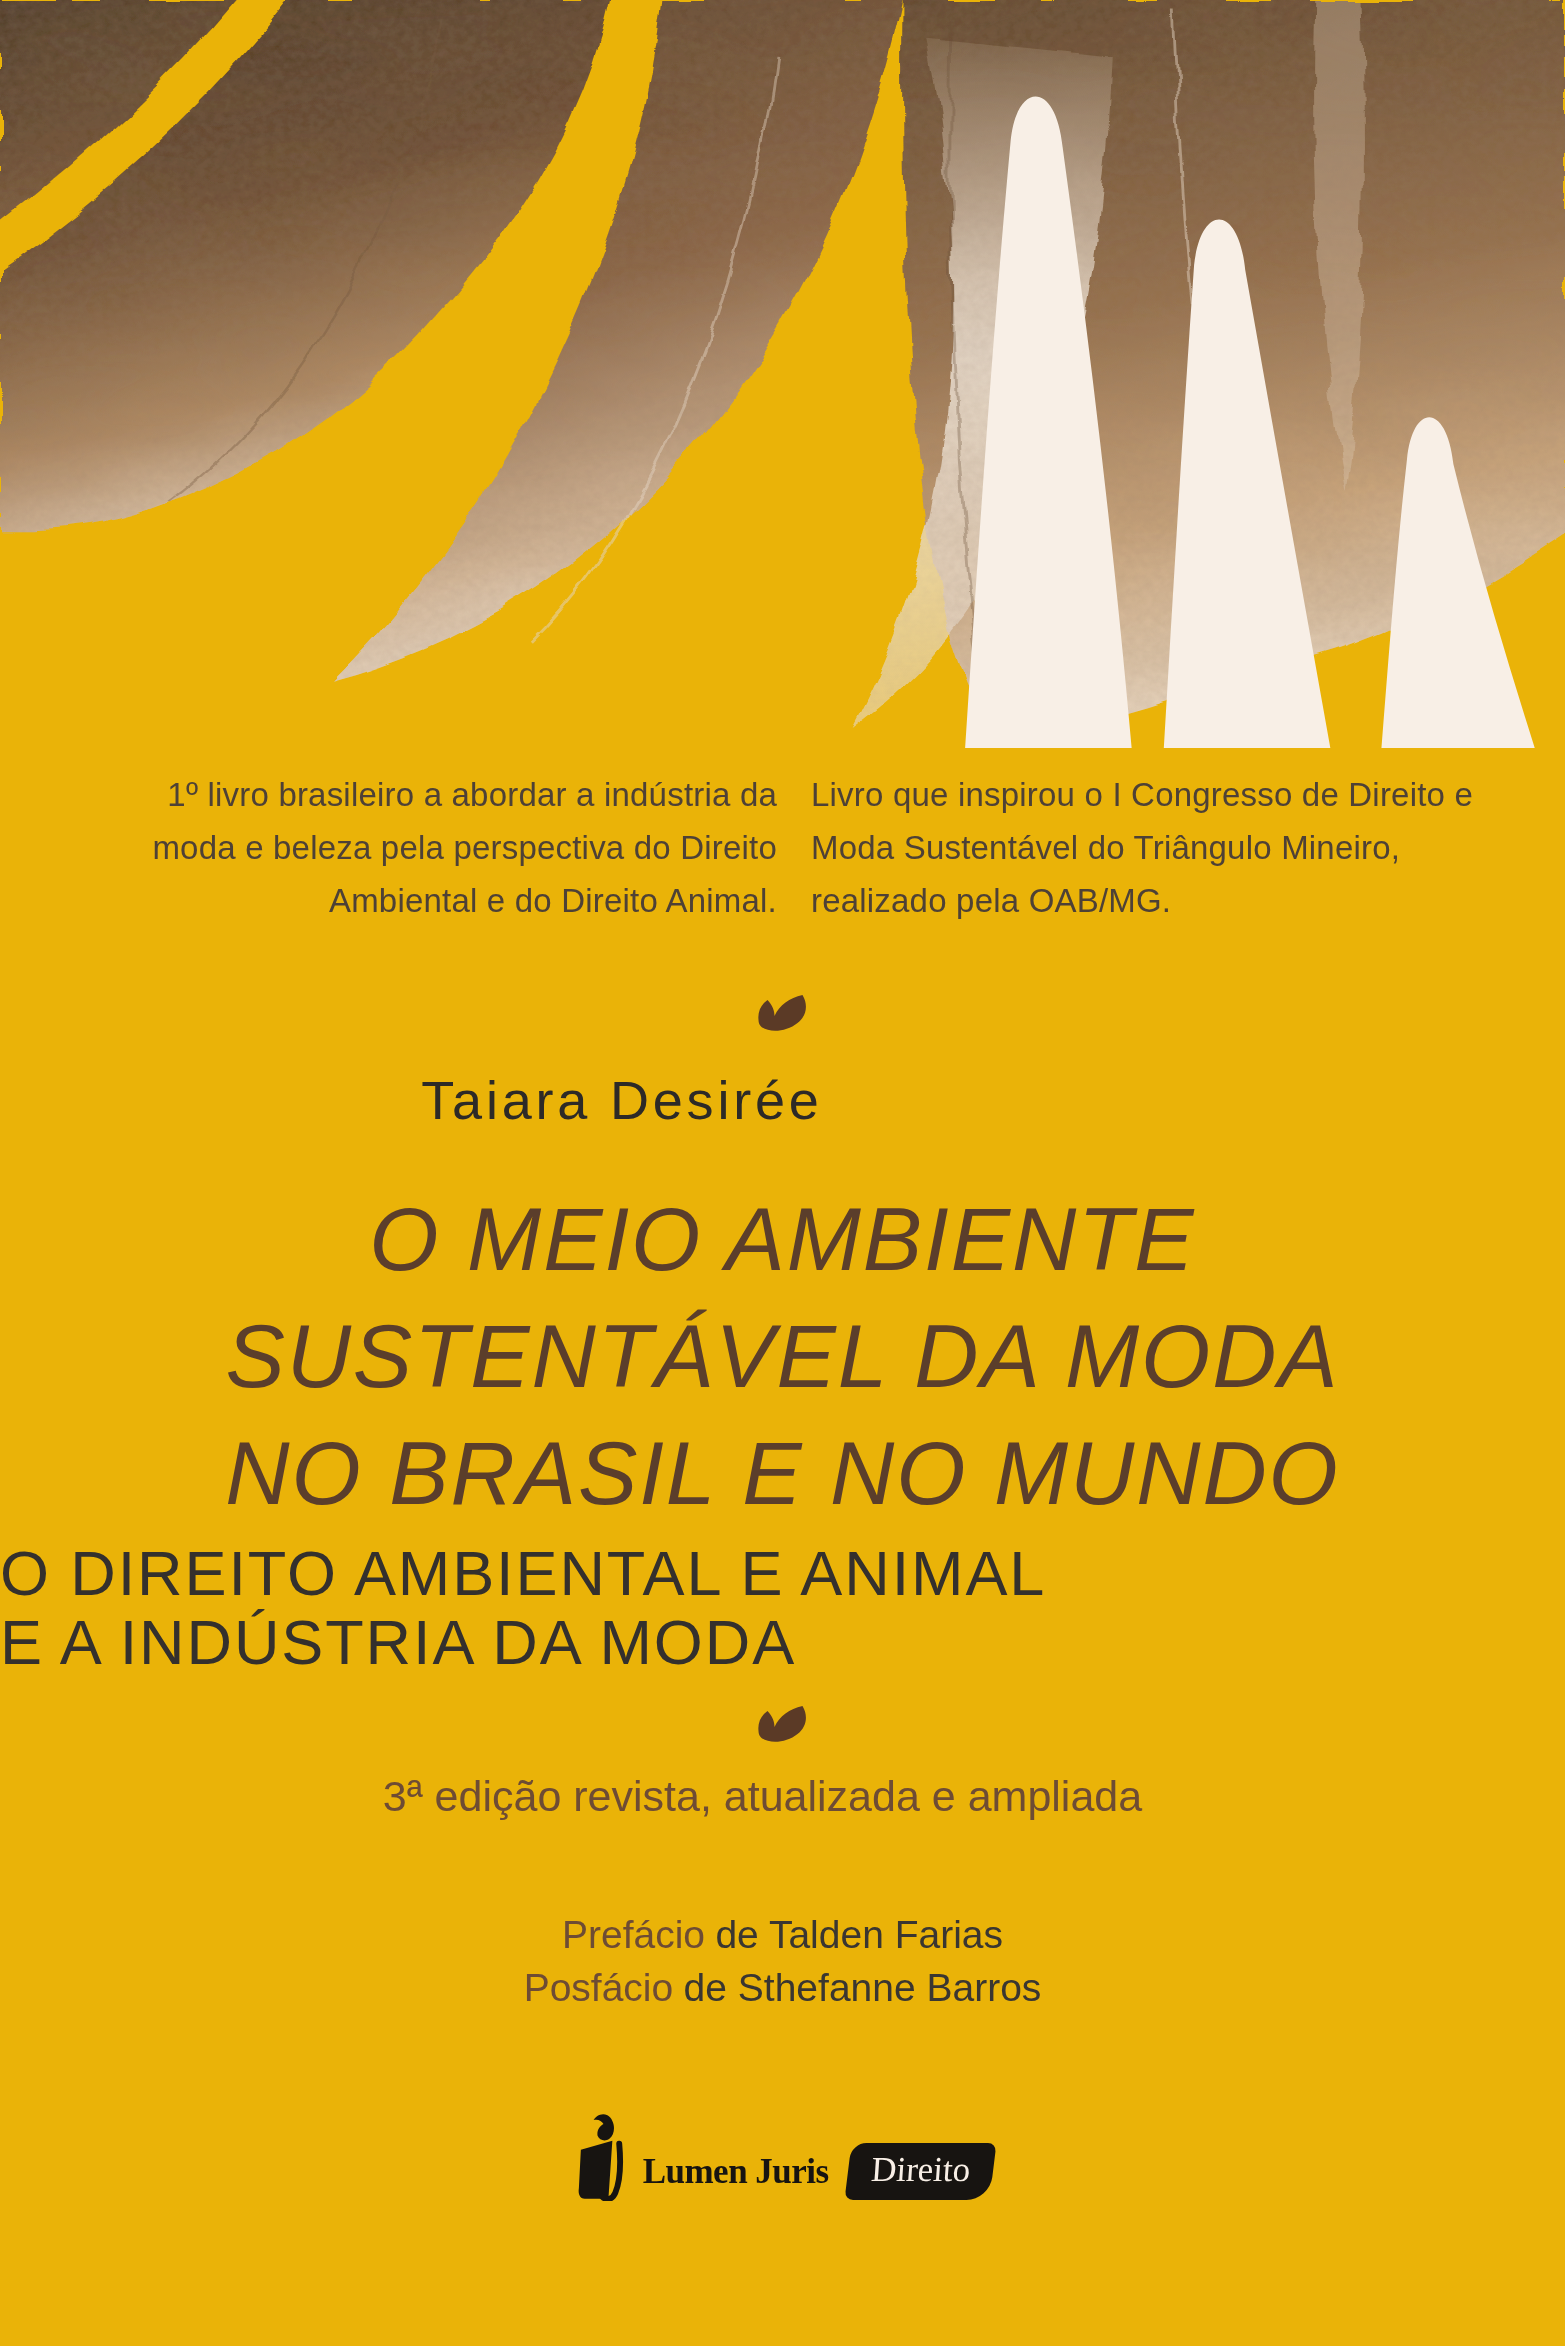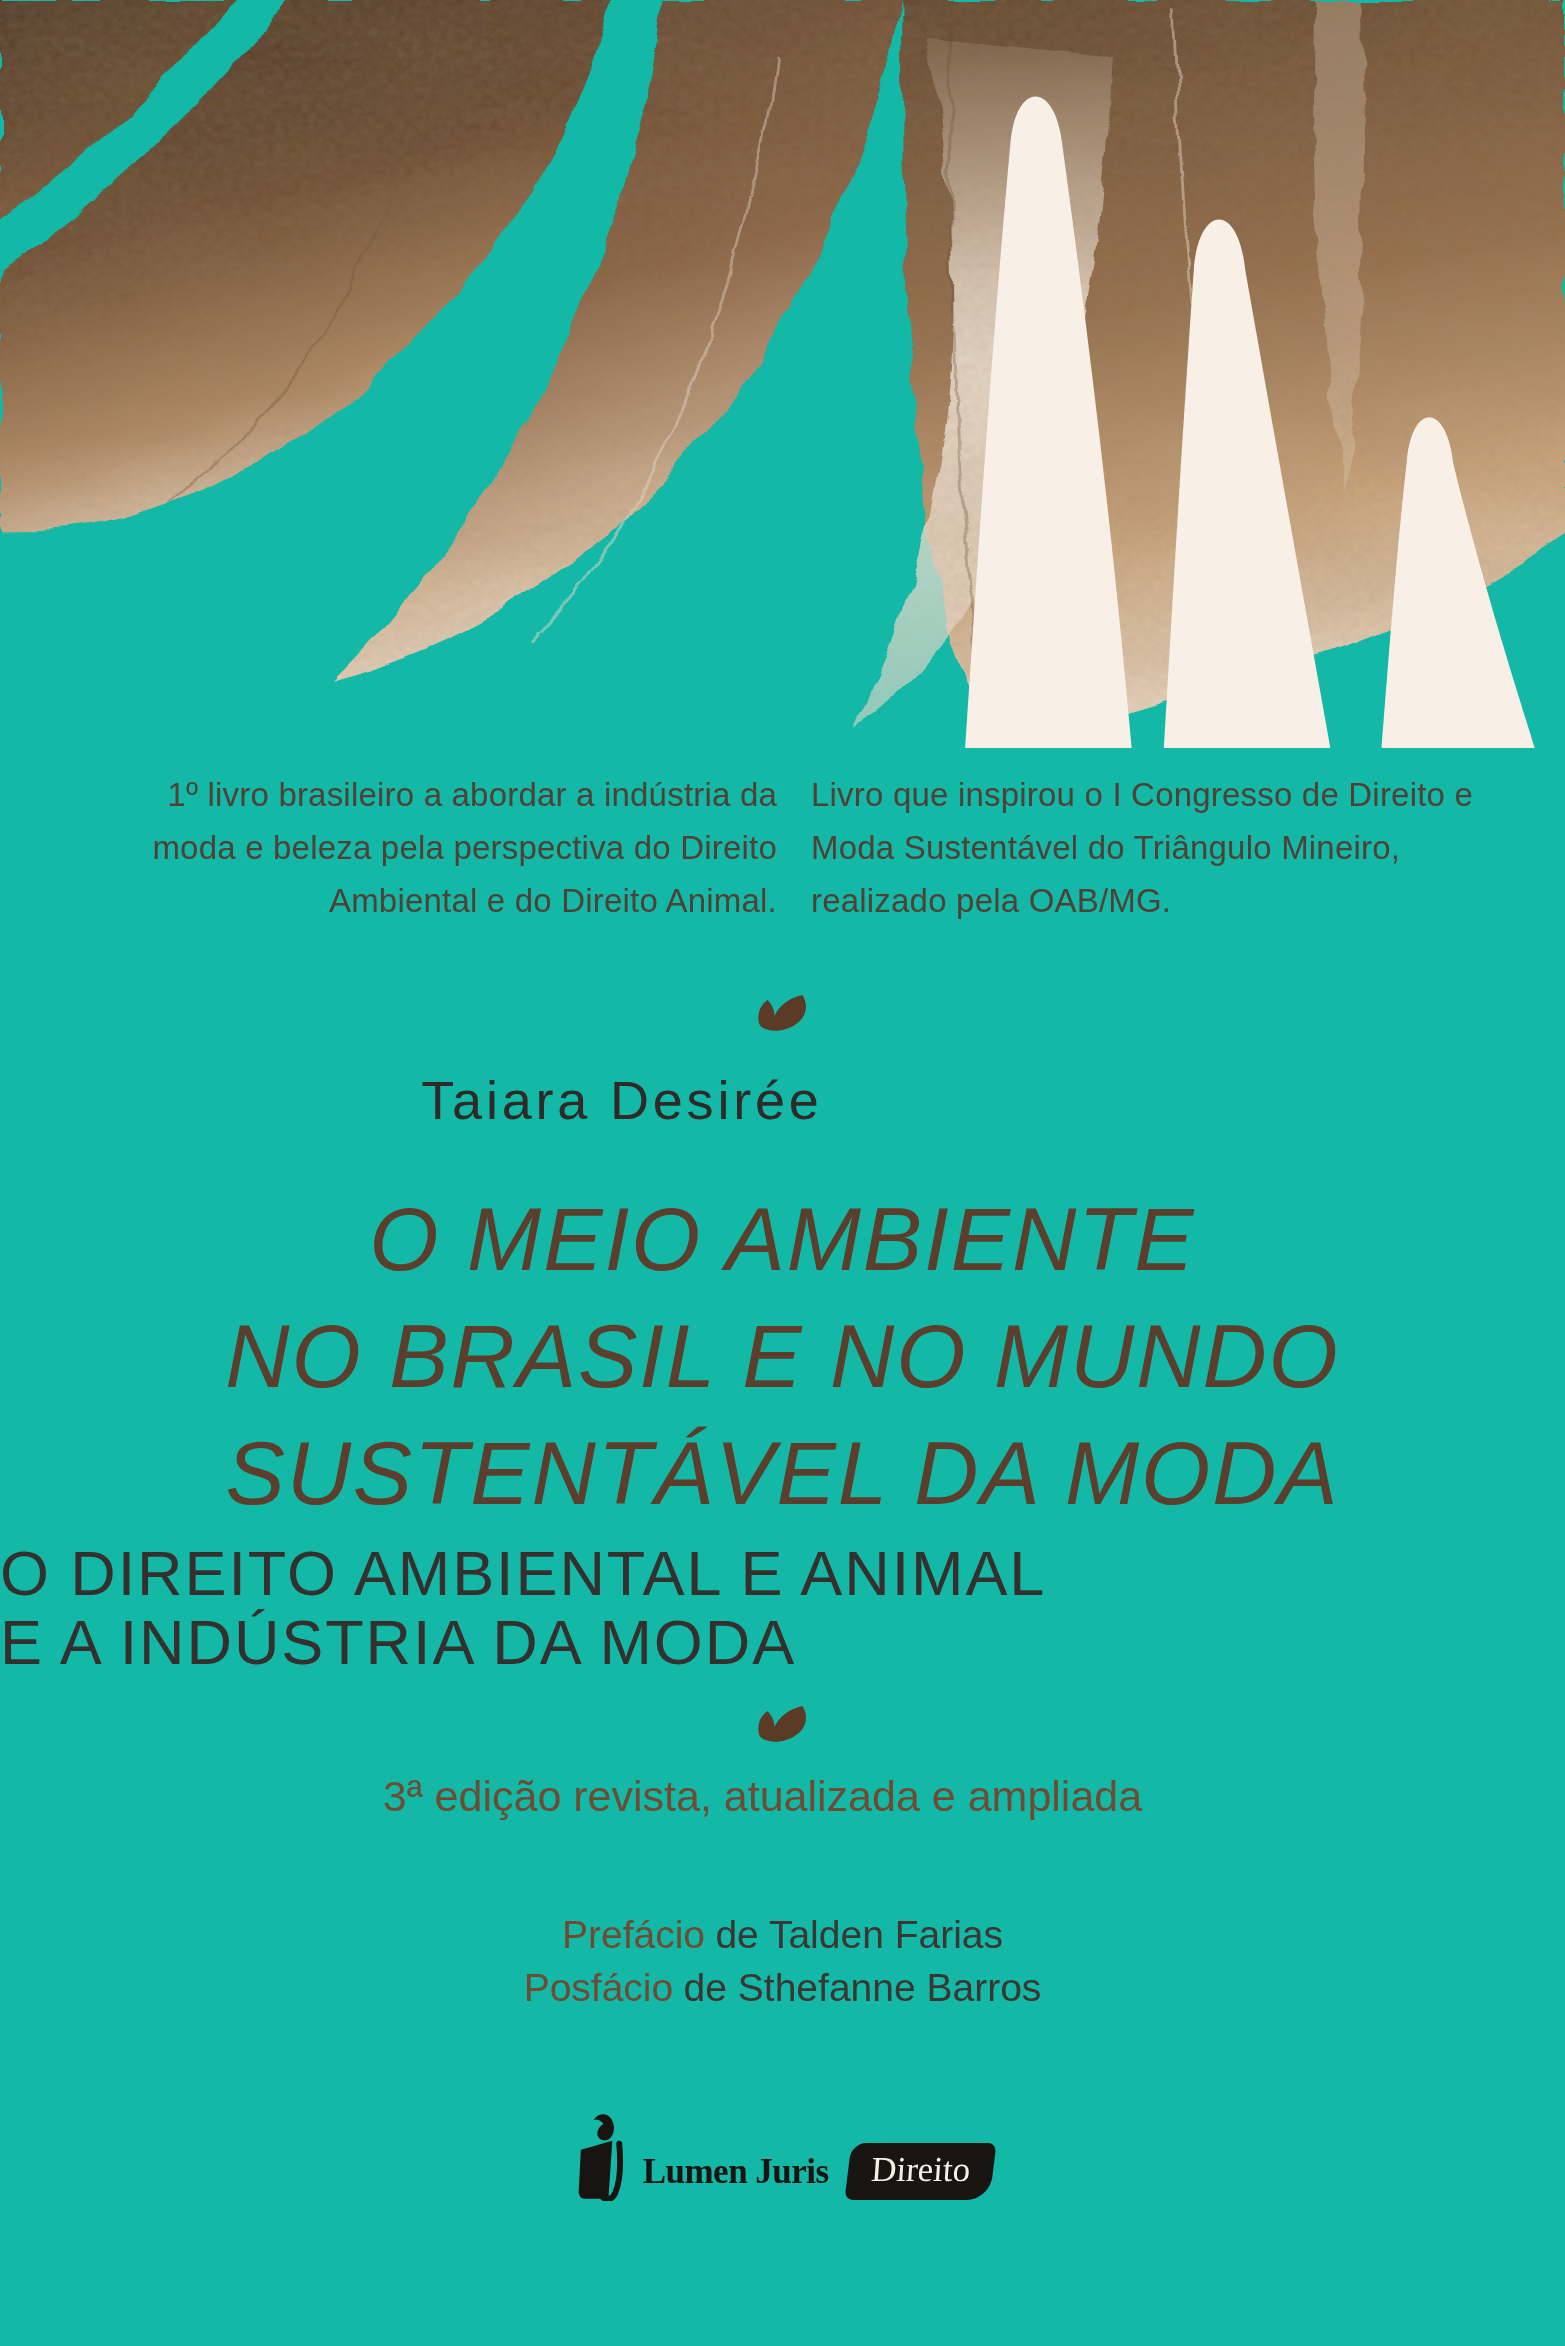--- a/index.html
+++ b/index.html
@@ -2,21 +2,21 @@
 <html style="font-size:15px"><head>
 <meta charset="utf-8">
 <style>
   html,body{margin:0;padding:0;}
   body{
     width:1565px;height:2347px;
     background:#f8efe6;
     font-family:"Liberation Sans",sans-serif;
     -webkit-font-smoothing:antialiased;
   }
-  .cover{position:relative;width:1565px;height:2347px;overflow:hidden;background:#14b8a6;}
+  .cover{position:relative;width:1565px;height:2347px;overflow:hidden;background:#eab308;}
 
   
   .leaf-art{position:absolute;top:0;left:0;width:1565px;height:748px;display:block;}
 
   
   .blurbs{
     position:absolute;top:768px;left:90px;width:1385px;
     display:flex;gap:34px;
     font-size:33px;line-height:53px;letter-spacing:0.2px;
     color:#4e4136;
@@ -162,22 +162,22 @@
   <div class="divider divider-1">
     <svg viewBox="0 0 60 44" aria-hidden="true">
       <path fill="#5b3a26" d="M6,26 C5,17 9,10 15,6 C20,11 22,17 22,22 C27,11 37,4 50,1 C56,11 54,22 45,29 C34,38 17,39 9,33 C7,31 6,29 6,26 Z"></path>
     </svg>
   </div>
 
   <div class="author">Taiara Desirée</div>
 
   <div class="title">
     <div>O MEIO AMBIENTE</div>
+    <div>SUSTENTÁVEL DA MODA</div>
     <div>NO BRASIL E NO MUNDO</div>
-    <div>SUSTENTÁVEL DA MODA</div>
   </div>
 
   <div class="subtitle">
     <div>O DIREITO AMBIENTAL E ANIMAL</div>
     <div>E A INDÚSTRIA DA MODA</div>
   </div>
 
   <div class="divider divider-2">
     <svg viewBox="0 0 60 44" aria-hidden="true">
       <path fill="#5b3a26" d="M6,26 C5,17 9,10 15,6 C20,11 22,17 22,22 C27,11 37,4 50,1 C56,11 54,22 45,29 C34,38 17,39 9,33 C7,31 6,29 6,26 Z"></path>

